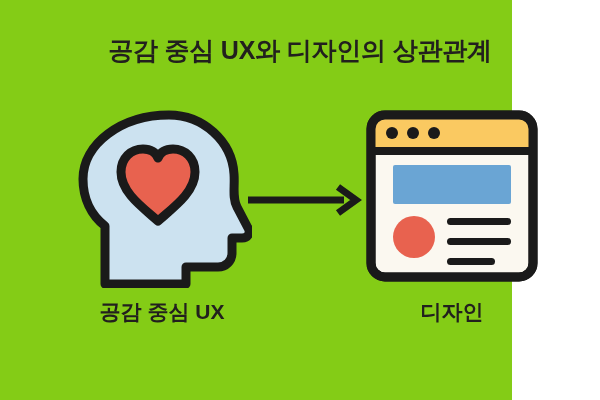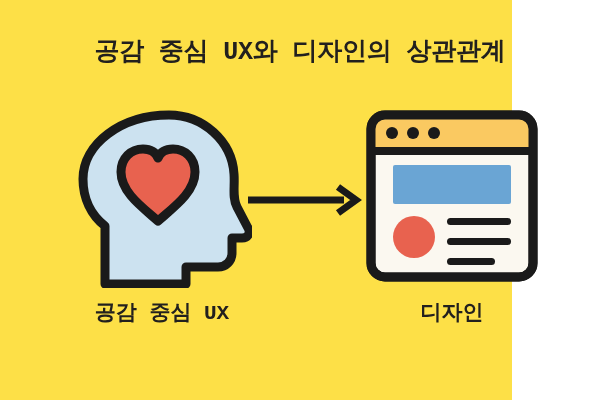--- a/index.html
+++ b/index.html
@@ -9,22 +9,21 @@
   body {
     width: 600px;
     height: 400px;
     overflow: hidden;
     font-family: "Liberation Sans", "DejaVu Sans", sans-serif;
   }
   #canvas {
     position: relative;
     width: 512px;
     height: 400px;
-    background: #fde047;
-    font-family: Liberation Mono, monospace;
+    background: #84cc16;
   }
 
   
   .title {
     position: absolute;
     left: 0;
     top: 34px;
     width: 600px;
     text-align: center;
     font-size: 25px;

